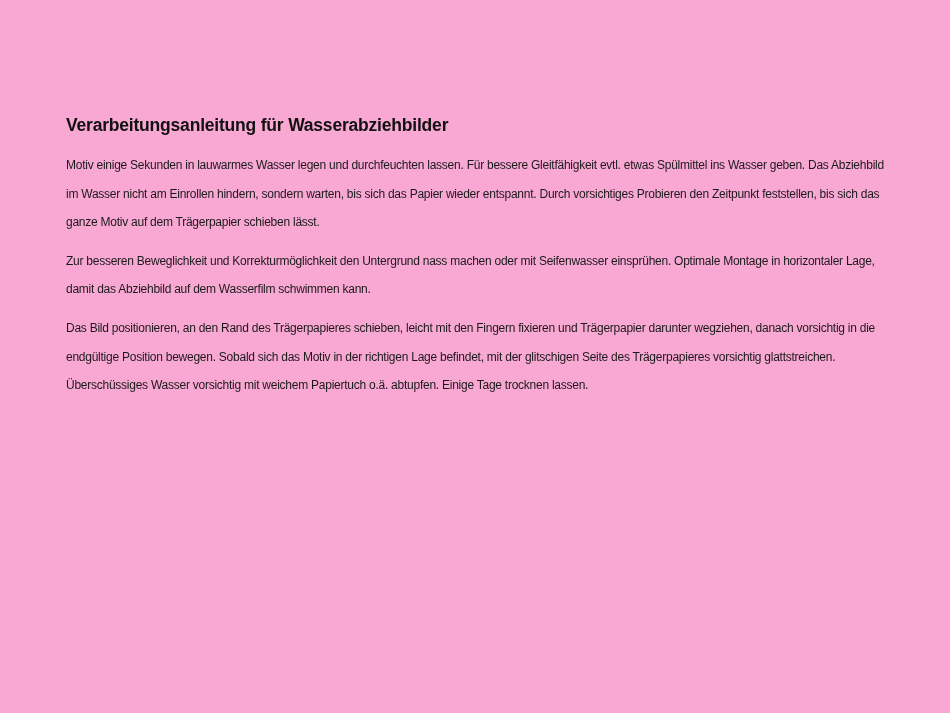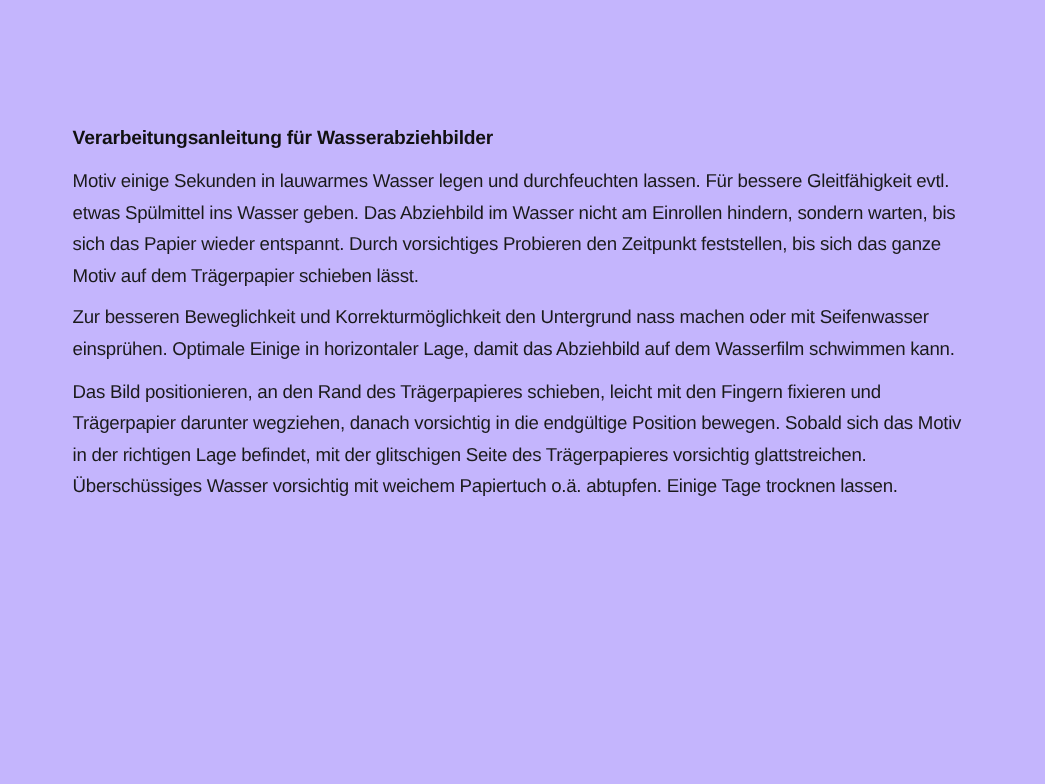--- a/index.html
+++ b/index.html
@@ -5,51 +5,51 @@
   * { box-sizing: border-box; }
   html, body {
     margin: 0;
     padding: 0;
     background: #ffffff;
   }
   .page {
     position: relative;
     width: 950px;
     height: 713px;
-    background: #c4b5fd;
+    background: #f9a8d4;
     overflow: hidden;
     font-family: "Liberation Sans", "DejaVu Sans", sans-serif;
   }
   .content {
     position: absolute;
     left: 66px;
     top: 112px;
     width: 822px;
     color: #1a1a1a;
   }
   .doc-title {
     font-size: 17.5px;
     font-weight: bold;
     line-height: 26px;
     letter-spacing: -0.2px;
     margin: 0 0 13px 0;
     color: #111111;
   }
   .doc-paragraph {
-    font-size: 17px;
+    font-size: 12px;
     line-height: 28.6px;
     letter-spacing: -0.25px;
     margin: 0 0 10px 0;
     text-align: left;
     color: #1a1a1a;
   }
 </style>
 </head>
 <body>
 
 <div class="page">
   <div class="content">
     <h1 class="doc-title">Verarbeitungsanleitung für Wasserabziehbilder</h1>
     <p class="doc-paragraph">Motiv einige Sekunden in lauwarmes Wasser legen und durchfeuchten lassen. Für bessere Gleitfähigkeit evtl. etwas Spülmittel ins Wasser geben. Das Abziehbild im Wasser nicht am Einrollen hindern, sondern warten, bis sich das Papier wieder entspannt. Durch vorsichtiges Probieren den Zeitpunkt feststellen, bis sich das ganze Motiv auf dem Trägerpapier schieben lässt.</p>
-    <p class="doc-paragraph">Zur besseren Beweglichkeit und Korrekturmöglichkeit den Untergrund nass machen oder mit Seifenwasser einsprühen. Optimale Einige in horizontaler Lage, damit das Abziehbild auf dem Wasserfilm schwimmen kann.</p>
+    <p class="doc-paragraph">Zur besseren Beweglichkeit und Korrekturmöglichkeit den Untergrund nass machen oder mit Seifenwasser einsprühen. Optimale Montage in horizontaler Lage, damit das Abziehbild auf dem Wasserfilm schwimmen kann.</p>
     <p class="doc-paragraph">Das Bild positionieren, an den Rand des Trägerpapieres schieben, leicht mit den Fingern fixieren und Trägerpapier darunter wegziehen, danach vorsichtig in die endgültige Position bewegen. Sobald sich das Motiv in der richtigen Lage befindet, mit der glitschigen Seite des Trägerpapieres vorsichtig glattstreichen. Überschüssiges Wasser vorsichtig mit weichem Papiertuch o.ä. abtupfen. Einige Tage trocknen lassen.</p>
   </div>
 </div>
 
 </body></html>

